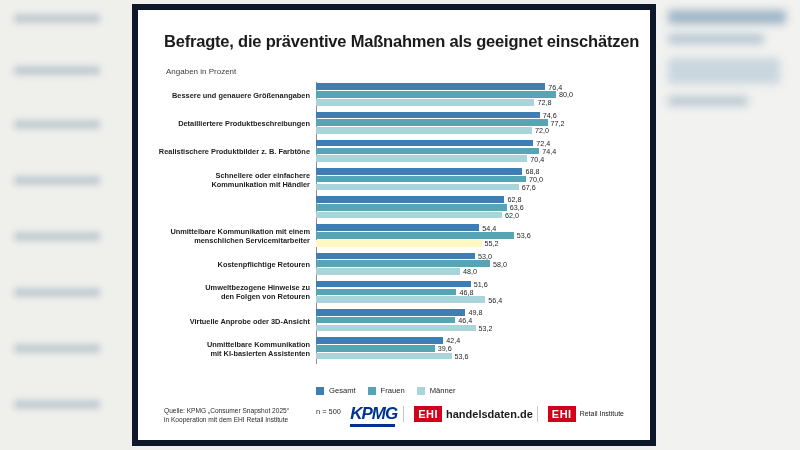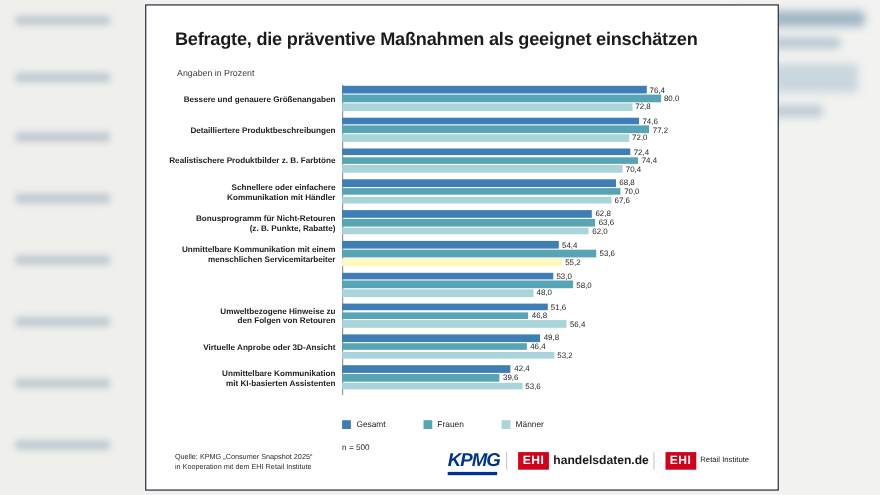--- a/index.html
+++ b/index.html
@@ -43,24 +43,24 @@
   .bg-right .blur-block {
     position: absolute;
     filter: blur(4px);
     border-radius: 3px;
   }
   
   .card {
     position: absolute;
     left: 132px;
     top: 4px;
-    width: 576px;
+    width: 524px;
     height: 442px;
     background: #ffffff;
-    border: 1px solid #0f172a;
+    border: 6px solid #0f172a;
     box-sizing: border-box;
     padding: 0;
   }
   .chart-title {
     font-size: 16.5px;
     font-weight: bold;
     color: #1b1b1b;
     margin: 22px 0 0 26px;
     letter-spacing: -0.2px;
   }
@@ -128,21 +128,21 @@
     margin-left: 3px;
     font-size: 7.2px;
     color: #1d1d1d;
     white-space: nowrap;
   }
   
   .legend {
     position: relative;
     margin: 4px 0 0 178px;
     display: flex;
-    gap: 34px;
+    gap: 12px;
     align-items: flex-start;
   }
   .legend-item {
     display: flex;
     align-items: center;
     gap: 5px;
     font-size: 7.6px;
     color: #1d1d1d;
   }
   .legend-swatch {
@@ -298,21 +298,20 @@
             </div>
             <div class="bar s1" style="width: 70%; background: rgb(87, 165, 180);">
               <span class="val">70,0</span>
             </div>
             <div class="bar s2" style="width: 67.6%; background: rgb(169, 212, 217);">
               <span class="val">67,6</span>
             </div>
           </div>
         </div>
         <div class="group" style="top: 40%;">
-          <div class="cat-label">Bonusprogramm für Nicht-Retouren<br>(z. B. Punkte, Rabatte)</div>
           <div class="bars">
             <div class="bar s0" style="width: 62.8%; background: rgb(63, 126, 181);">
               <span class="val">62,8</span>
             </div>
             <div class="bar s1" style="width: 63.6%; background: rgb(87, 165, 180);">
               <span class="val">63,6</span>
             </div>
             <div class="bar s2" style="width: 62%; background: rgb(169, 212, 217);">
               <span class="val">62,0</span>
             </div>
@@ -326,20 +325,21 @@
             </div>
             <div class="bar s1" style="width: 53.6%; background: rgb(87, 165, 180); padding-left: 37px;">
               <span class="val">53,6</span>
             </div>
             <div class="bar s2" style="width: 55.2%; background: #fef9c3;">
               <span class="val">55,2</span>
             </div>
           </div>
         </div>
         <div class="group" style="top: 60%;">
+          <div class="cat-label">Kostenpflichtige Retouren</div>
           <div class="bars">
             <div class="bar s0" style="width: 53%; background: rgb(63, 126, 181);">
               <span class="val">53,0</span>
             </div>
             <div class="bar s1" style="width: 58%; background: rgb(87, 165, 180);">
               <span class="val">58,0</span>
             </div>
             <div class="bar s2" style="width: 48%; background: rgb(169, 212, 217);">
               <span class="val">48,0</span>
             </div>

